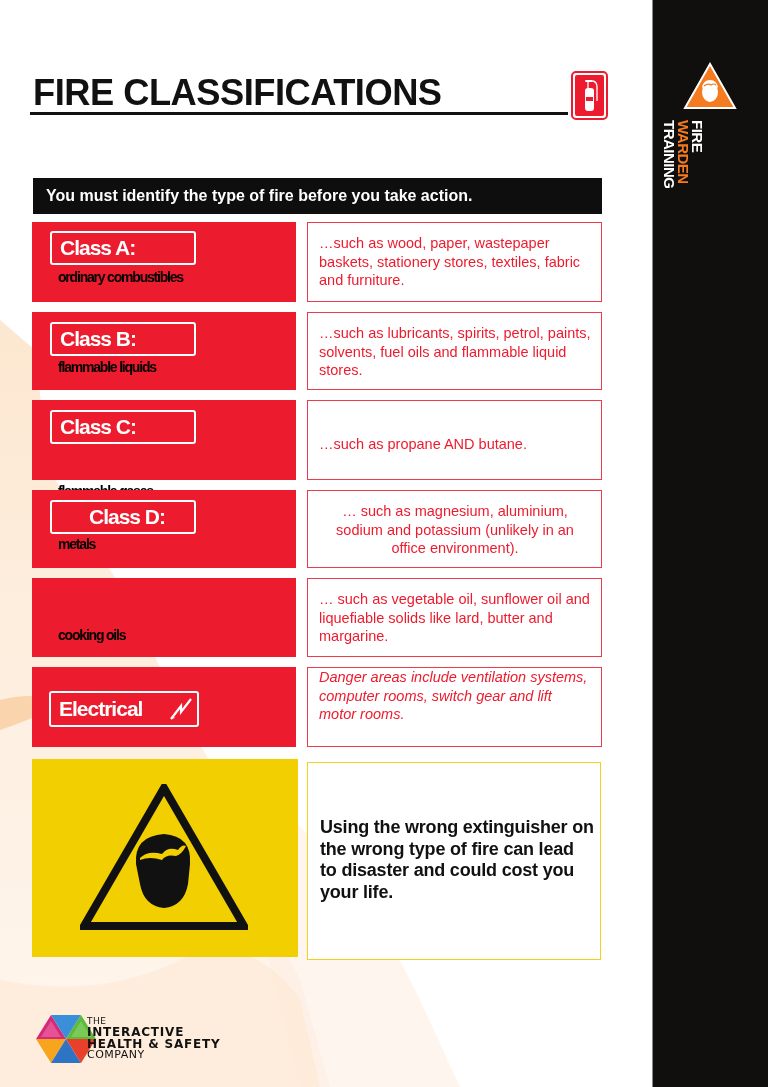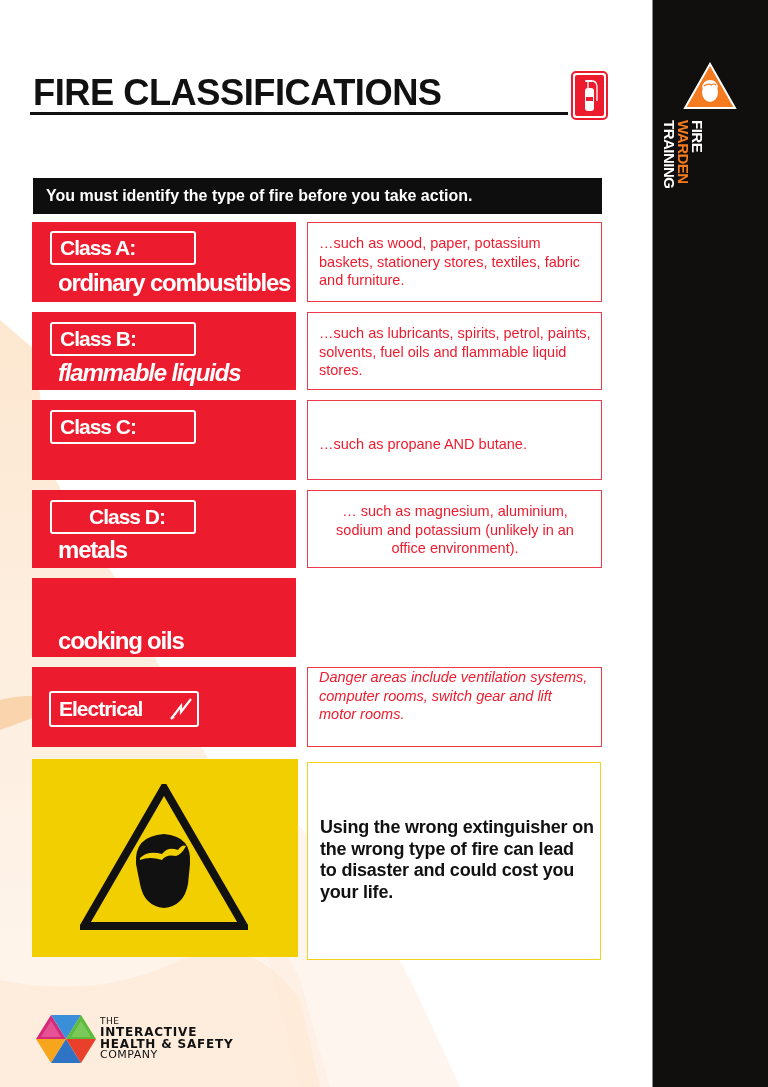--- a/index.html
+++ b/index.html
@@ -14,34 +14,34 @@
 
   .title { position: absolute; left: 33px; top: 72px; font-size: 37px; font-weight: 900; color: #111; letter-spacing: -0.5px; font-family: "Liberation Sans", sans-serif; transform: scaleX(0.98); transform-origin: left; }
   .title-underline { position: absolute; left: 30px; top: 112px; width: 538px; height: 3px; background: #111; }
   .ext-icon { position: absolute; left: 571px; top: 71px; width: 37px; height: 49px; }
 
   .banner { position: absolute; left: 33px; top: 178px; width: 569px; height: 36px; background: #0e0e0e; color: #fff; font-weight: 700; font-size: 16px; line-height: 36px; padding-left: 13px; }
 
   .row { position: absolute; left: 32px; width: 570px; }
   .red-box { position: absolute; left: 0; top: 0; width: 264px; height: 100%; background: #ed1b2e; }
   .class-label { position: absolute; left: 18px; width: 146px; height: 34px; border: 2px solid #fff; border-radius: 3px; color: #fff; font-weight: 900; font-size: 21px; letter-spacing: -1px; line-height: 30px; padding-left: 8px; }
-  .class-sub { position: absolute; left: 26px; color: #ffffff; font-weight: 900; font-size: 24px; letter-spacing: -1.2px; white-space: nowrap; }
+  .class-sub { position: absolute; left: 26px; color: #000000; font-weight: 900; font-size: 14px; letter-spacing: -1.2px; white-space: nowrap; }
   .desc-box { position: absolute; left: 275px; top: 0; width: 295px; height: 100%; border: 1.5px solid #ee3b4c; background: #fff; color: #ed1b2e; font-size: 14.5px; line-height: 18.5px; padding: 11px 10px 0 11px; }
   .desc-box.center { display: flex; align-items: center; padding-top: 9px; }
 
   .elec-label { position: absolute; left: 17px; top: 24px; width: 150px; height: 36px; border: 2px solid #fff; border-radius: 3px; color: #fff; font-weight: 900; font-size: 21px; letter-spacing: -1px; line-height: 32px; padding-left: 8px; }
   .bolt { position: absolute; right: 4px; top: 4px; width: 24px; height: 24px; }
 
   .warn-row { position: absolute; left: 32px; top: 759px; width: 570px; height: 200px; }
   .warn-yellow { position: absolute; left: 0; top: 0; width: 266px; height: 198px; background: #f1cf00; }
   .warn-tri { position: absolute; left: 48px; top: 25px; width: 168px; height: 150px; }
   .warn-text-box { position: absolute; left: 275px; top: 3px; width: 294px; height: 198px; border: 1.5px solid #f2d21c; background: #fff; padding: 54px 6px 0 12px; color: #111; font-weight: 700; font-size: 18px; line-height: 21.5px; letter-spacing: -0.2px; }
 
   .footer-logo { position: absolute; left: 36px; top: 1013px; width: 60px; height: 52px; }
-  .footer-text { position: absolute; left: 100px; top: 1016px; color: #111; font-family: "DejaVu Sans", sans-serif; }
+  .footer-text { position: absolute; left: 87px; top: 1016px; color: #111; font-family: "DejaVu Sans", sans-serif; }
   .footer-text .the { font-size: 9px; line-height: 10px; letter-spacing: 0.5px; }
   .footer-text .big { font-size: 12px; line-height: 12px; font-weight: 700; letter-spacing: 0.8px; }
   .footer-text .co { font-size: 11px; line-height: 10px; letter-spacing: 0.5px; }
 </style>
 </head>
 <body>
 
 <svg class="bg-deco" viewBox="0 0 652 1087">
   <defs>
     <linearGradient id="g1" x1="0" y1="0" x2="0" y2="1">
@@ -78,27 +78,27 @@
   <div class="brand-line" style="left:24px; top:120px; color:#ffffff;">TRAINING</div>
 </div>
 
 <div class="banner">You must identify the type of fire before you take action.</div>
 
 <div class="row" style="top:222px; height:80px;">
   <div class="red-box">
     <div class="class-label" style="top:9px;">Class A:</div>
     <div class="class-sub" style="top:47px; left:26px;">ordinary combustibles</div>
   </div>
-  <div class="desc-box">…such as wood, paper, potassium baskets, stationery stores, textiles, fabric and furniture.</div>
+  <div class="desc-box">…such as wood, paper, wastepaper baskets, stationery stores, textiles, fabric and furniture.</div>
 </div>
 
 <div class="row" style="top:312px; height:78px;">
   <div class="red-box">
     <div class="class-label" style="top:10px;">Class B:</div>
-    <div class="class-sub" style="top:47px;font-style:italic;">flammable liquids</div>
+    <div class="class-sub" style="top:47px;">flammable liquids</div>
   </div>
   <div class="desc-box">…such as lubricants, spirits, petrol, paints, solvents, fuel oils and flammable liquid stores.</div>
 </div>
 
 <div class="row" style="top:400px; height:80px;">
   <div class="red-box">
     <div class="class-label" style="top:10px;">Class C:</div>
     <div class="class-sub" style="top:47px;margin-top:36px;">flammable gases</div>
   </div>
   <div class="desc-box center">
@@ -111,20 +111,21 @@
     <div class="class-label" style="top:10px;">Class D:</div>
     <div class="class-sub" style="top:46px;">metals</div>
   </div>
   <div class="desc-box">… such as magnesium, aluminium, sodium and potassium (unlikely in an office environment).</div>
 </div>
 
 <div class="row" style="top:578px; height:79px;">
   <div class="red-box">
     <div class="class-sub" style="top:49px;text-align:center;">cooking oils</div>
   </div>
+  <div class="desc-box">… such as vegetable oil, sunflower oil and liquefiable solids like lard, butter and margarine.</div>
 </div>
 
 <div class="row" style="top:667px; height:80px;">
   <div class="red-box">
     <div class="elec-label">
       <span>Electrical</span>
       <svg class="bolt" viewBox="0 0 24 24">
         <path d="M2 22 L12 9 L12 15 L22 2" stroke="#fff" stroke-width="2.2" fill="none" stroke-linejoin="miter"></path>
         <path d="M2 22 L6 21 L3 19 Z" fill="#fff"></path>
       </svg>

